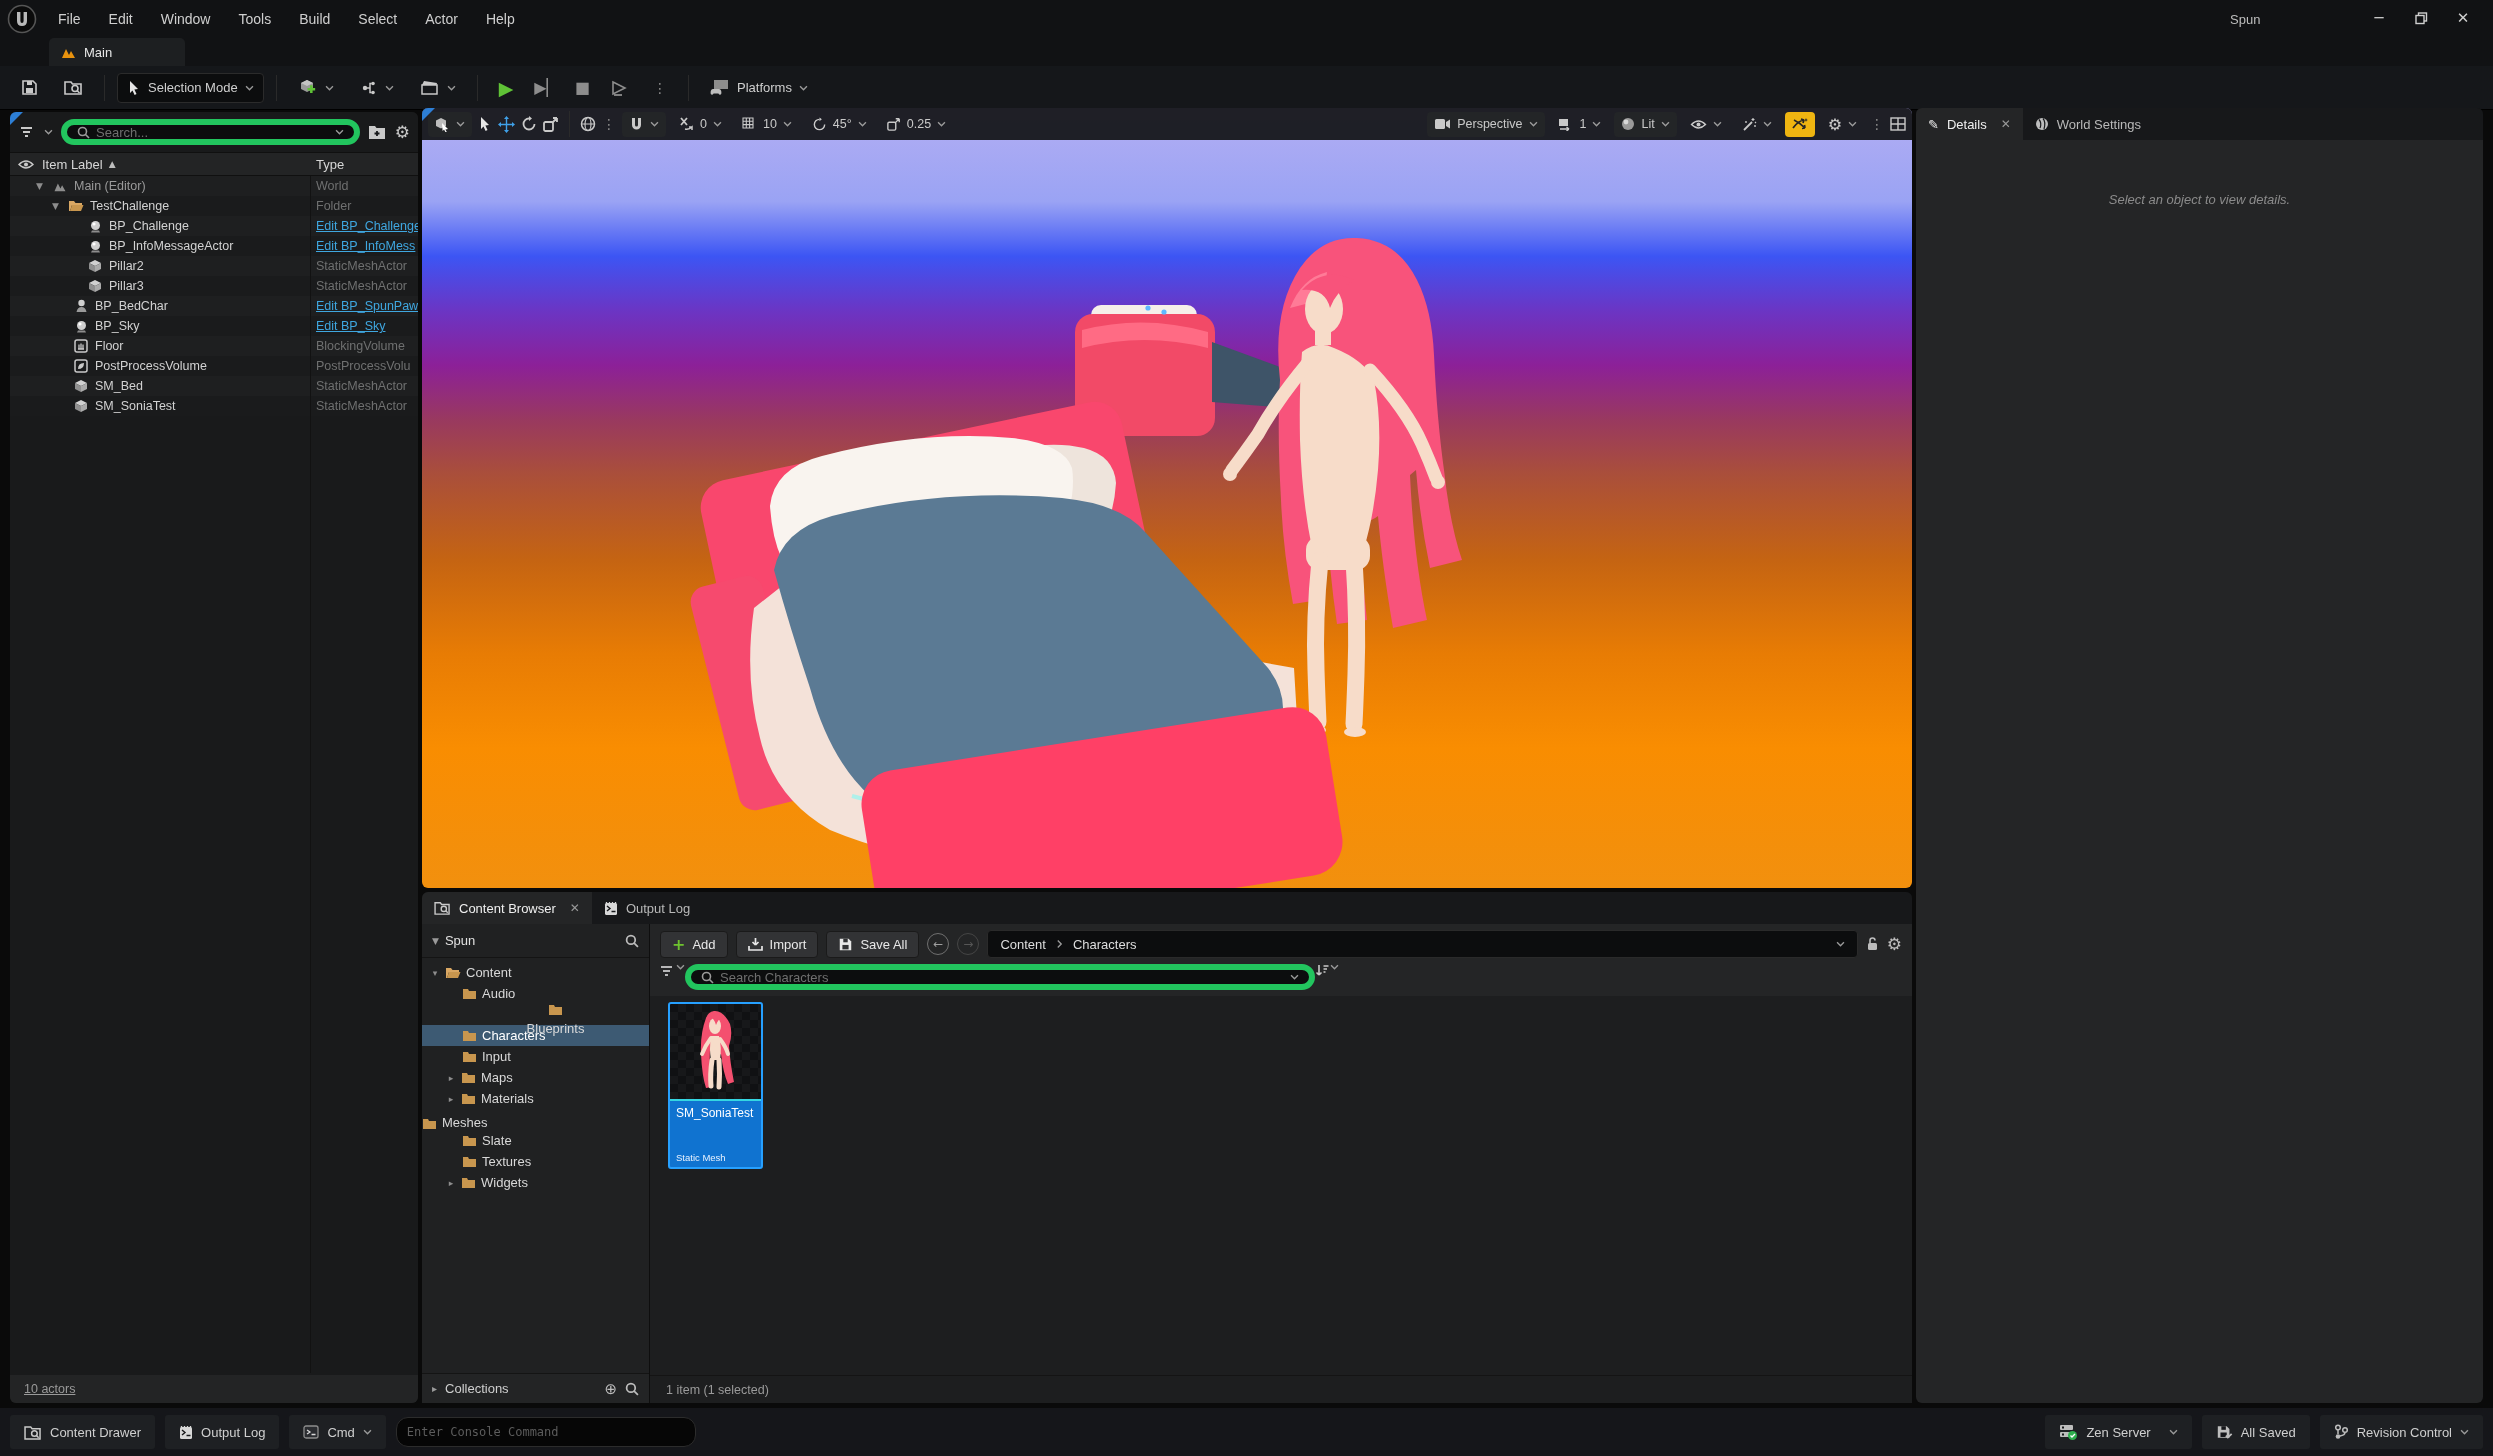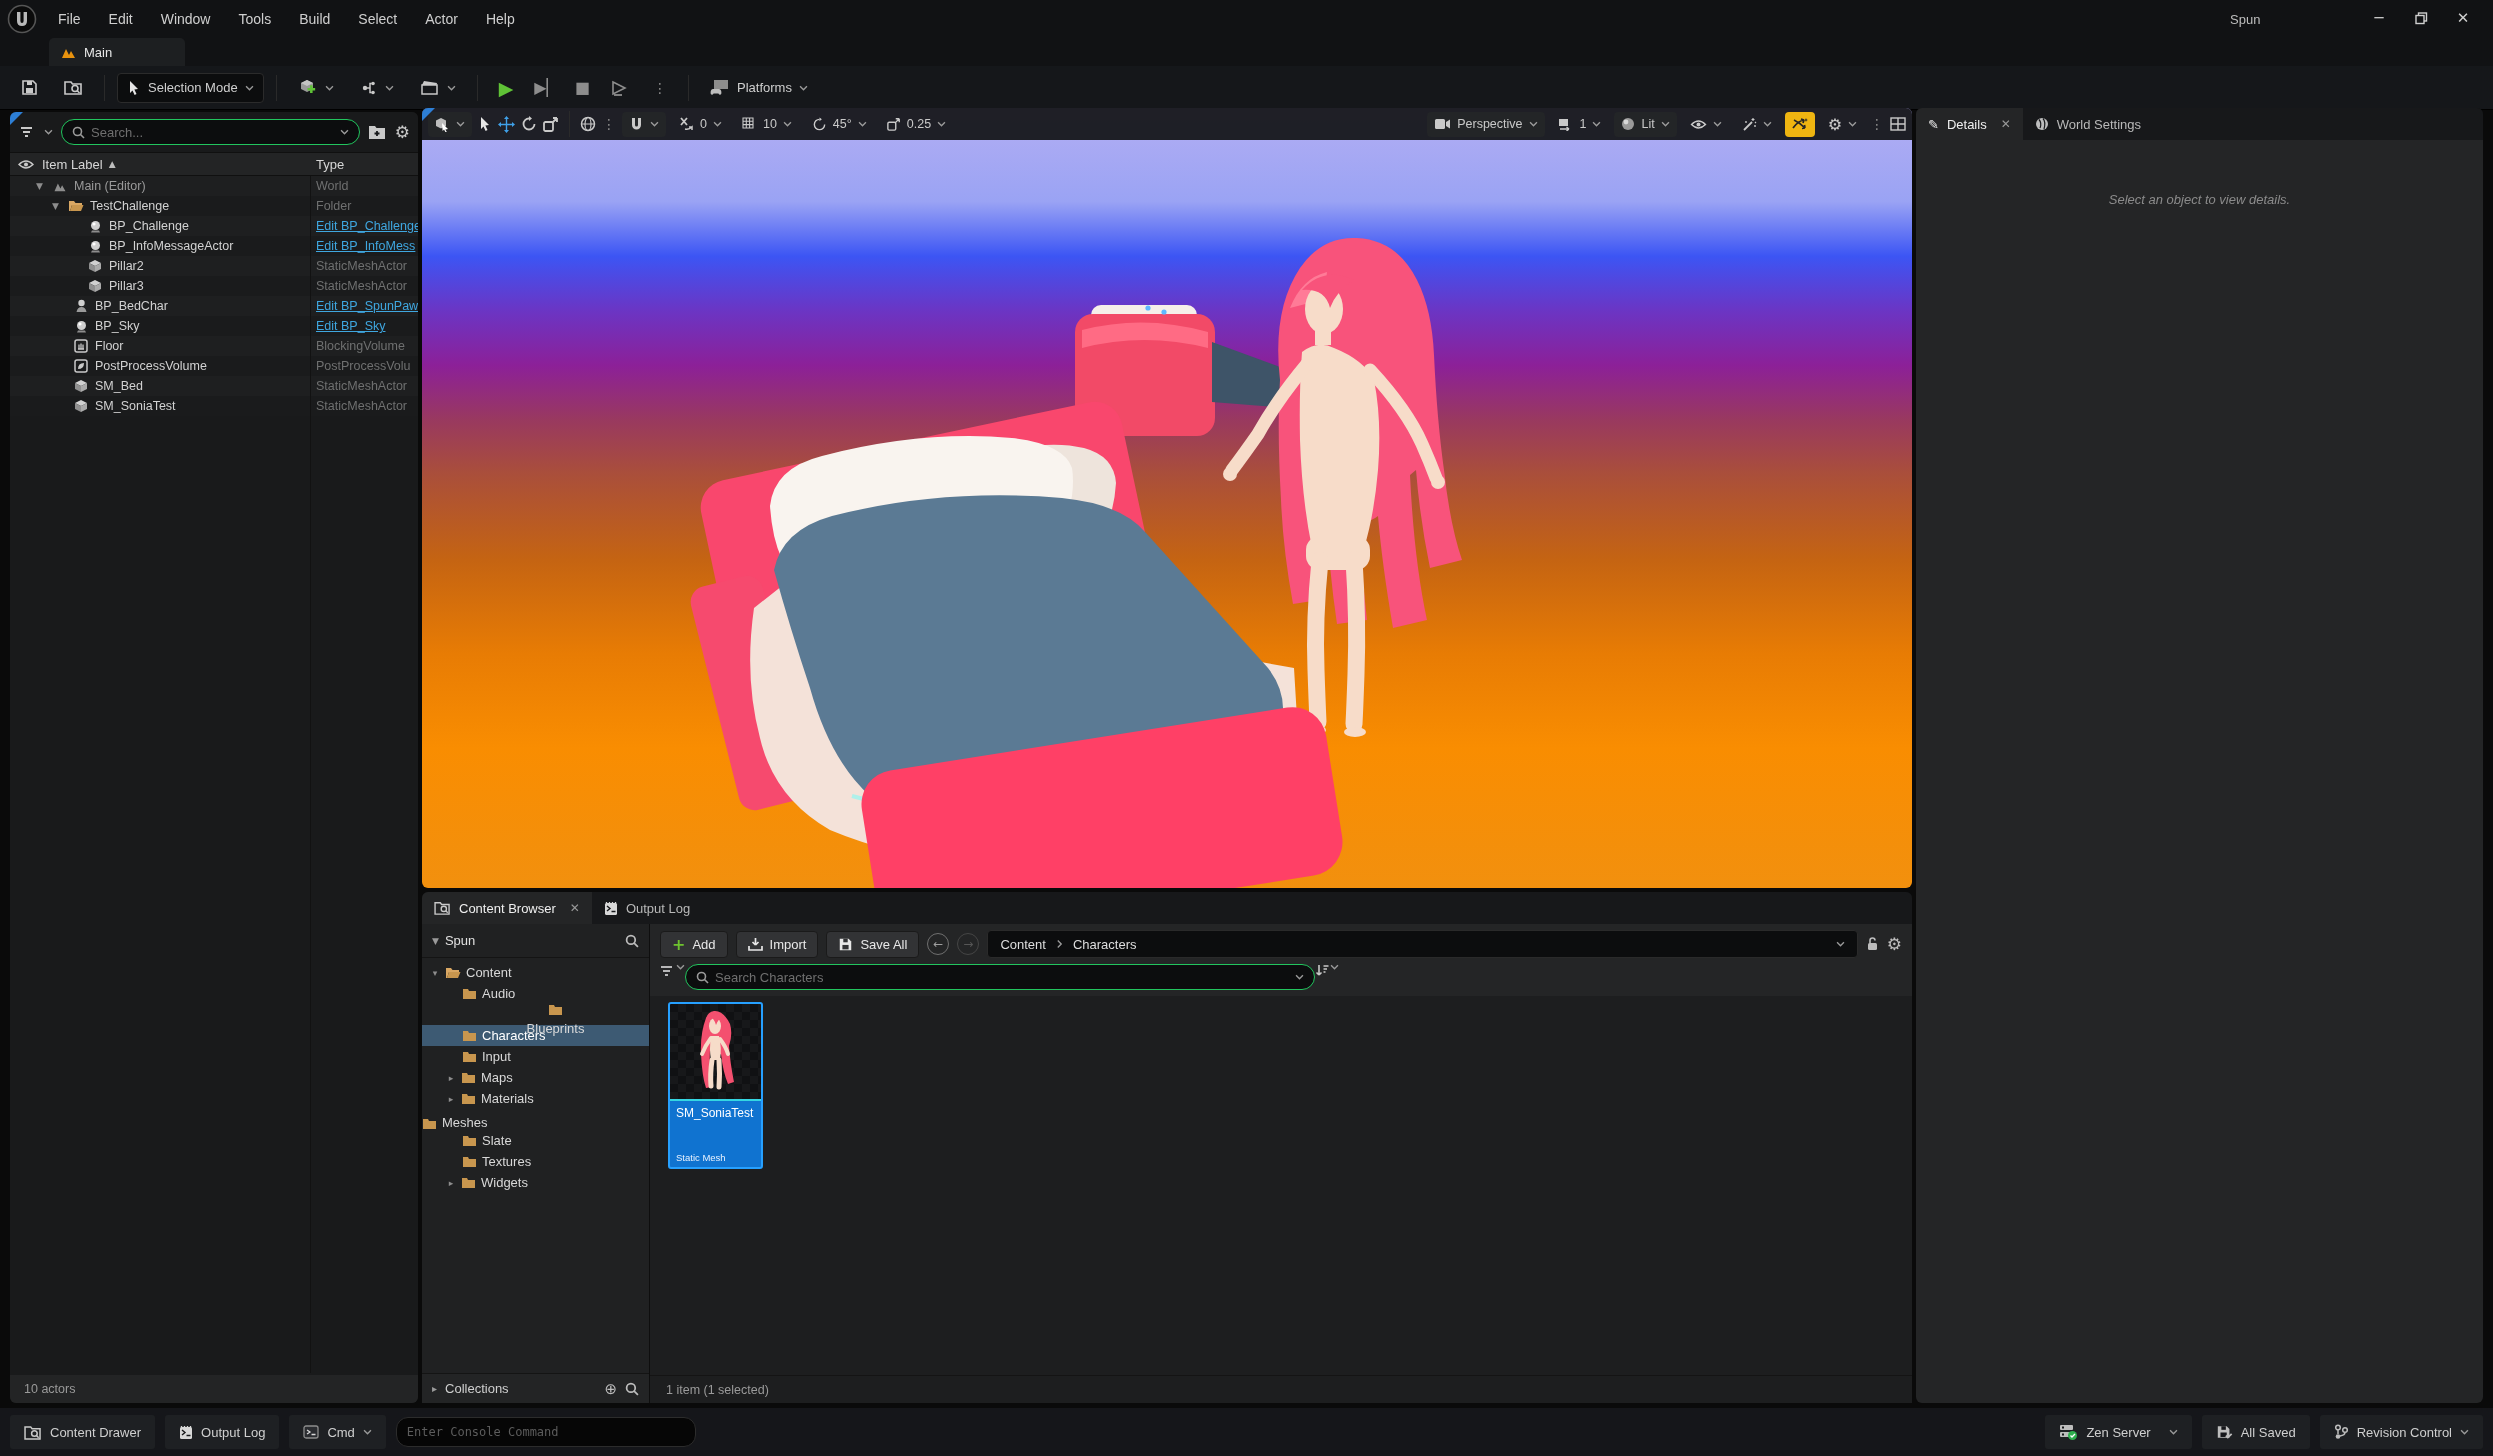--- a/index.html
+++ b/index.html
@@ -29,36 +29,36 @@
   #outliner { left:10px; top:112px; width:408px; height:1291px; background:#191a1b; }
   #viewport { left:422px; top:108px; width:1490px; height:780px; background:#000; }
   #rightpanel { left:1916px; top:108px; width:567px; height:1295px; background:transparent; border-radius:0; overflow:visible; }
   #contentbrowser { left:422px; top:892px; width:1490px; height:511px; background:transparent; border-radius:0; overflow:visible; }
 
   .corner-tri { position:absolute; left:0; top:0; width:0; height:0;
     border-top:13px solid #2d7fd6; border-right:13px solid transparent; z-index:30; }
 
   
   #outliner .searchrow { height:40px; padding:0 8px 0 10px; gap:8px; display:flex; align-items:center; background:#191a1b; }
-  .searchpill { flex:1; height:26px; background:#0c0d0e; border:1px solid #22c55e; border-radius:13px; display:flex; align-items:center; gap:6px; padding:0 10px; }
+  .searchpill { flex:1; height:26px; background:#0c0d0e; border:6px solid #22c55e; border-radius:13px; display:flex; align-items:center; gap:6px; padding:0 10px; }
   .searchpill input { flex:1; background:transparent; border:none; outline:none; color:#cfcfcf; font-size:13px; font-family:"Liberation Sans", sans-serif; }
   .searchpill input::placeholder { color:#6f6f6f; }
   #outliner .hdr { height:24px; display:flex; align-items:center; background:#232425; border-top:1px solid #101010; border-bottom:1px solid #101010; font-size:13px; color:#d6d6d6; position:relative; }
   #outliner .hdr .typecol { position:absolute; left:306px; }
   .orow { height:20px; position:relative; display:flex; align-items:center; font-size:12.5px; color:#d2d2d2; }
   .orow:nth-child(odd) { background:#1e1f20; }
   .orow:nth-child(even) { background:#1a1b1c; }
   .orow .exp { width:12px; color:#8d8d8d; font-size:9px; margin-right:3px; }
   .orow .oicon { width:18px; display:flex; justify-content:center; margin-right:5px; flex:0 0 auto; }
   .orow .olabel { white-space:nowrap; }
   .orow .otype { position:absolute; left:306px; right:0; color:#6f7070; white-space:nowrap; overflow:hidden; }
   .orow .otype.link { color:#3fa7e0; text-decoration:underline; }
   .orow.dim .olabel { color:#9a9a9a; }
   #outliner .colline { position:absolute; left:300px; top:64px; bottom:30px; width:1px; background:#121212; }
-  #outliner .footer { position:absolute; left:0; right:0; bottom:0; height:28px; background:#232425; display:flex; align-items:center; padding-left:14px; color:#9a9a9a; font-size:12.5px; }
+  #outliner .footer { position:absolute; left:0; right:0; bottom:0; height:28px; background:#232425; display:flex; align-items:center; padding-left:14px; color:#9a9a9a; font-size:12.5px;text-decoration:underline; }
 
   
   #vp-toolbar { position:absolute; left:0; top:0; right:0; height:32px; background:rgba(19,20,22,.93); display:flex; align-items:center; padding:0 6px; gap:6px; z-index:20; }
   .vpill { height:25px; display:flex; align-items:center; gap:6px; padding:0 7px; border-radius:4px; background:transparent; color:#c9c9c9; font-size:12.5px; }
   .vpill.bg { background:#232527; }
   .vpill.yellow { background:#efb511; }
   .vp-spacer { flex:1; }
   #scene { position:absolute; left:0; top:0; width:1490px; height:780px; }
 
   

